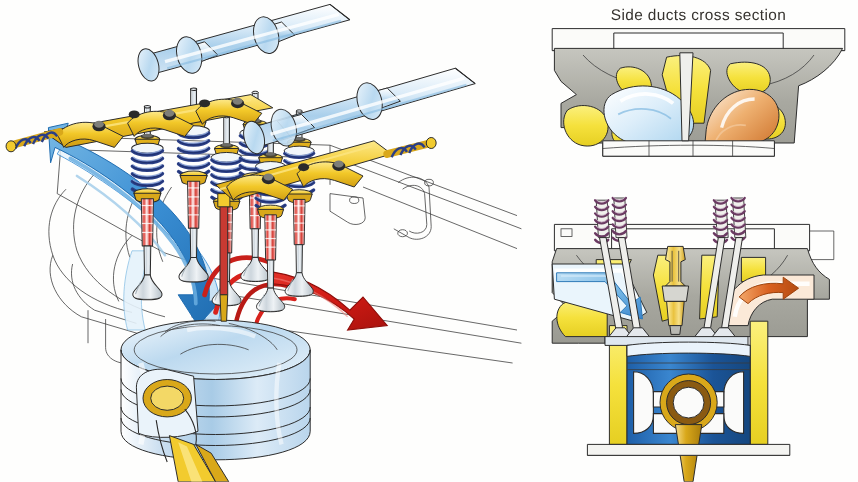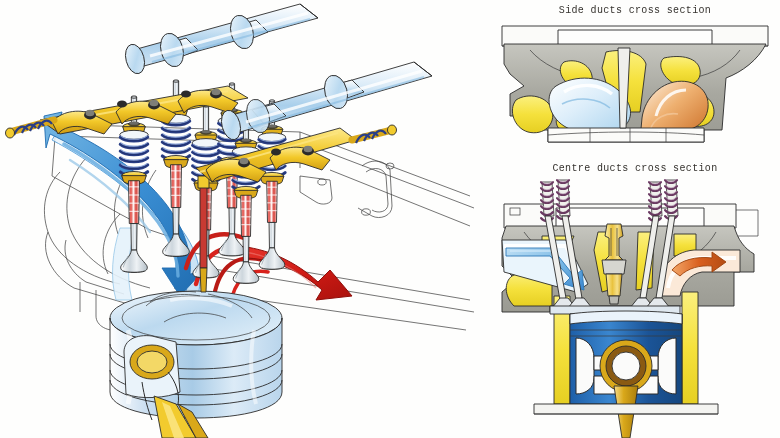--- a/index.html
+++ b/index.html
@@ -1,22 +1,22 @@
 <!DOCTYPE html>
 <html><head>
 <meta charset="utf-8">
 <style>
   html,body{margin:0;padding:0;background:#ffffff;}
   body{width:780px;height:438px;overflow:hidden;
        font-family:"Liberation Sans",sans-serif;}
   #page{position:relative;width:780px;height:438px;background:#fefefd;}
   .panel{position:absolute;}
-  .caption{position:absolute;font-size:10px;color:#35322e;
+  .caption{position:absolute;font-size:14px;color:#35322e;
            letter-spacing:.35px;white-space:nowrap;text-align:center;
-           font-family:Liberation Mono, monospace;}
+           font-family:Liberation Sans, sans-serif;}
   svg{display:block;overflow:visible;}
   .ln-thin{fill:none;stroke:#3a3a3a;stroke-width:.7;}
   .ln-f{stroke:#2b2b2b;stroke-width:.9;stroke-linejoin:round;}
 </style>
 </head>
 <body>
 
 <div id="page">
 
   <div class="panel" style="left:0;top:0;width:490px;height:438px;">
@@ -419,21 +419,20 @@
         <path class="ln-thin" d="M176,108 L176,122"></path>
         <path class="ln-thin" d="M58,115 C110,111 170,111 214,115"></path>
       </g>
 
       <g>
         <path class="ln-f" fill="#efefec" stroke="#2b2b2b" stroke-width=".9" d="M128,28 L140,28 L136,108 L130,108 Z"></path>
       </g>
     </svg>
   </div>
 
-  <div class="caption" style="left:490px;top:163px;width:290px;">Centre ducts cross section</div>
 
   <div class="panel" style="left:490px;top:180px;width:290px;height:258px;">
     <svg width="290" height="258" viewBox="0 0 290 258">
       <defs>
         <linearGradient id="mgray2" x1="0" y1="0" x2="0" y2="1">
           <stop offset="0" stop-color="#c6c6bf"></stop>
           <stop offset=".5" stop-color="#a8a8a0"></stop>
           <stop offset="1" stop-color="#9a9a92"></stop>
         </linearGradient>
         <linearGradient id="coolY2" x1="0" y1="0" x2="0" y2="1">

